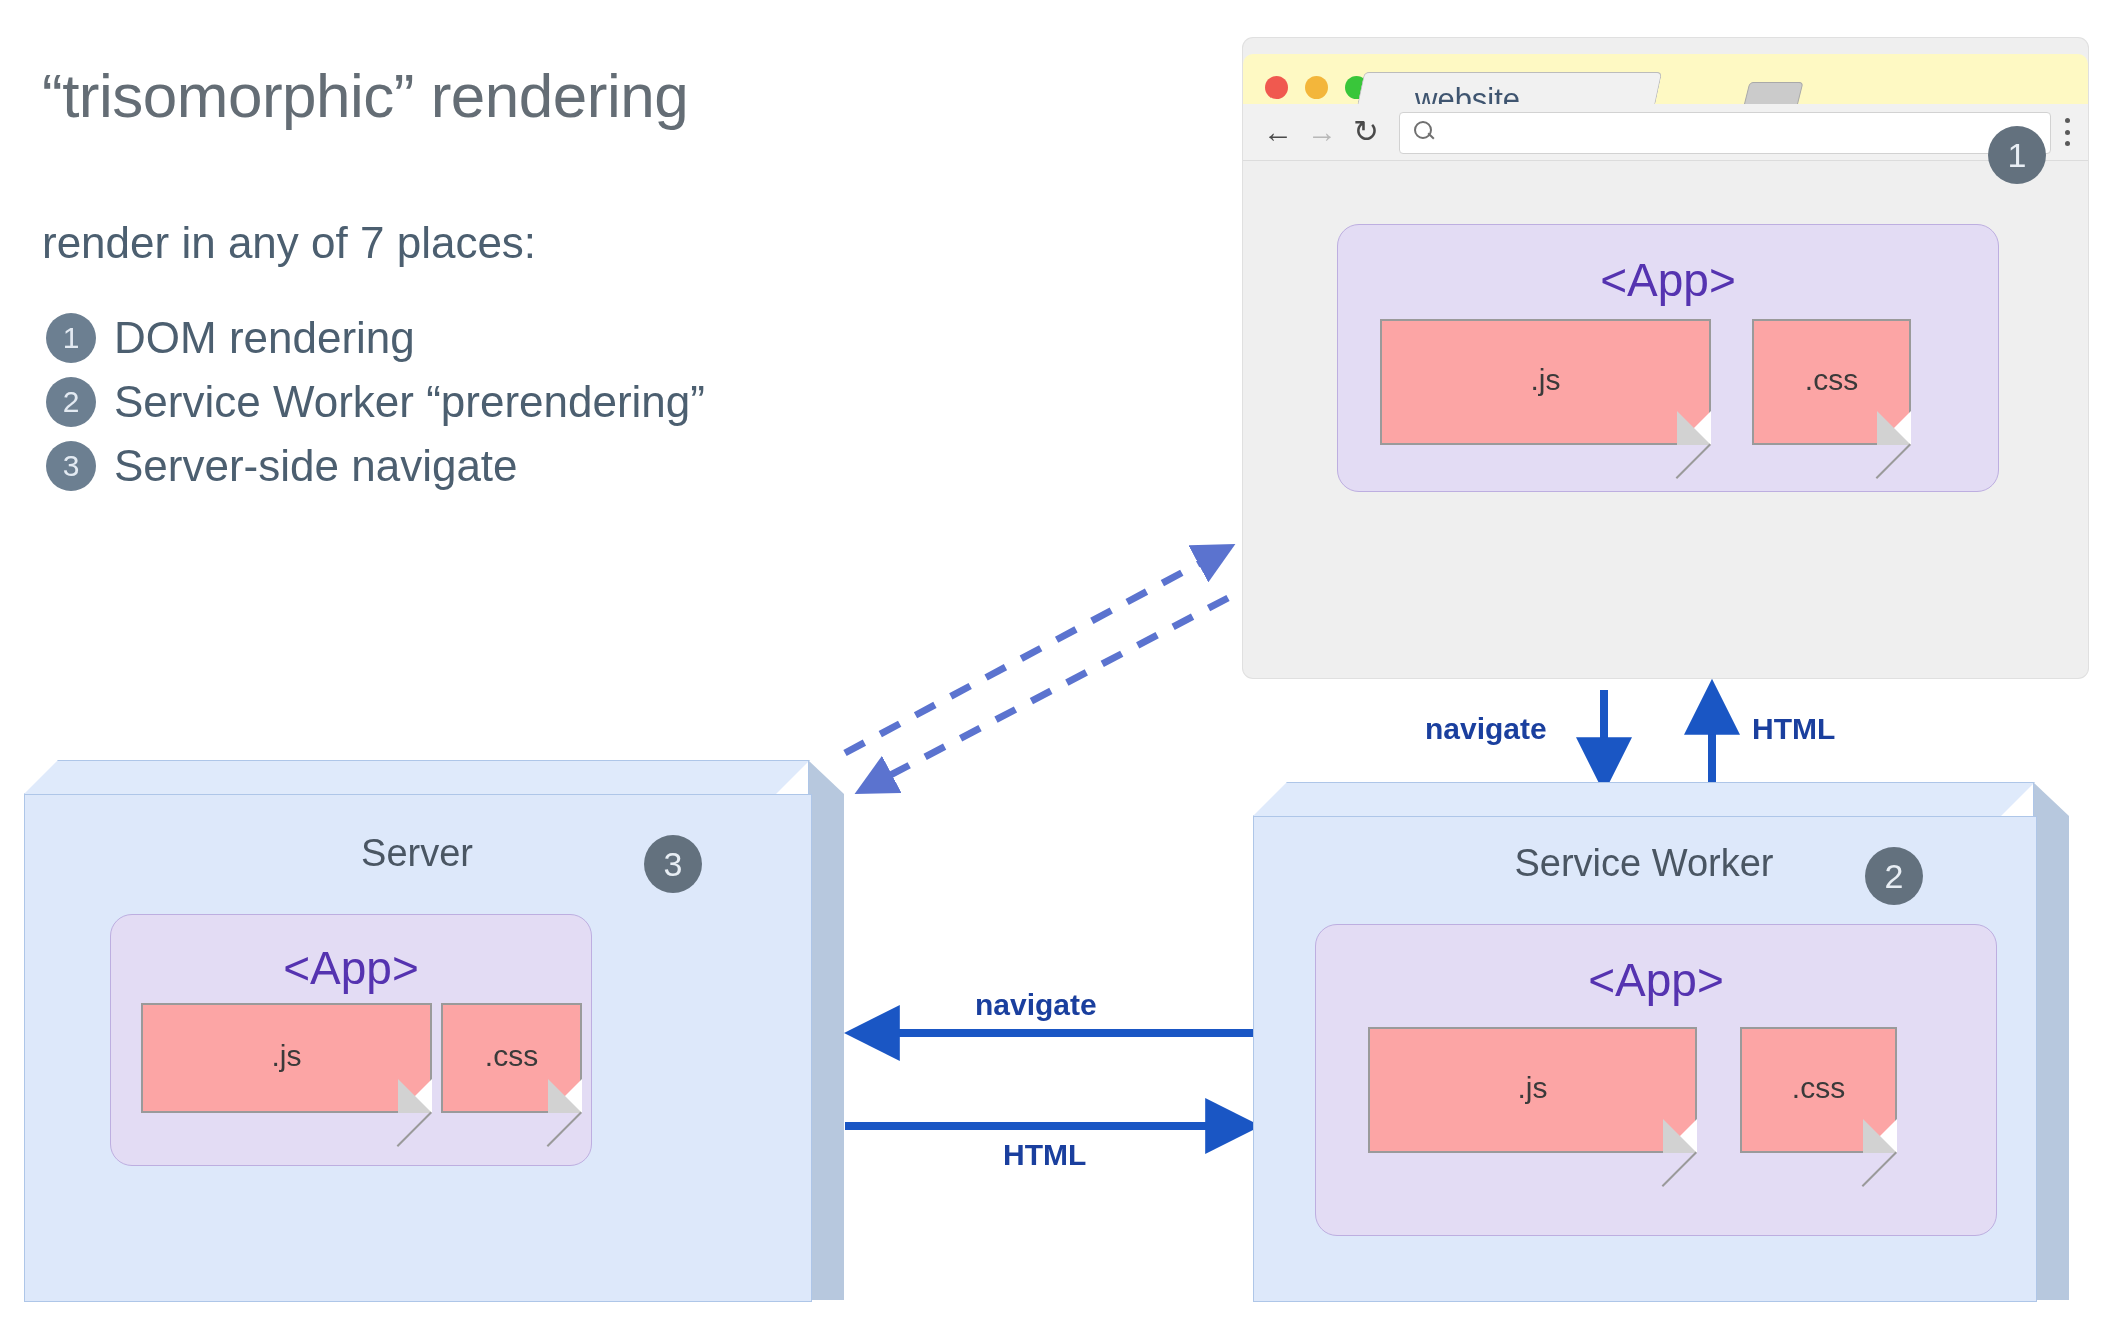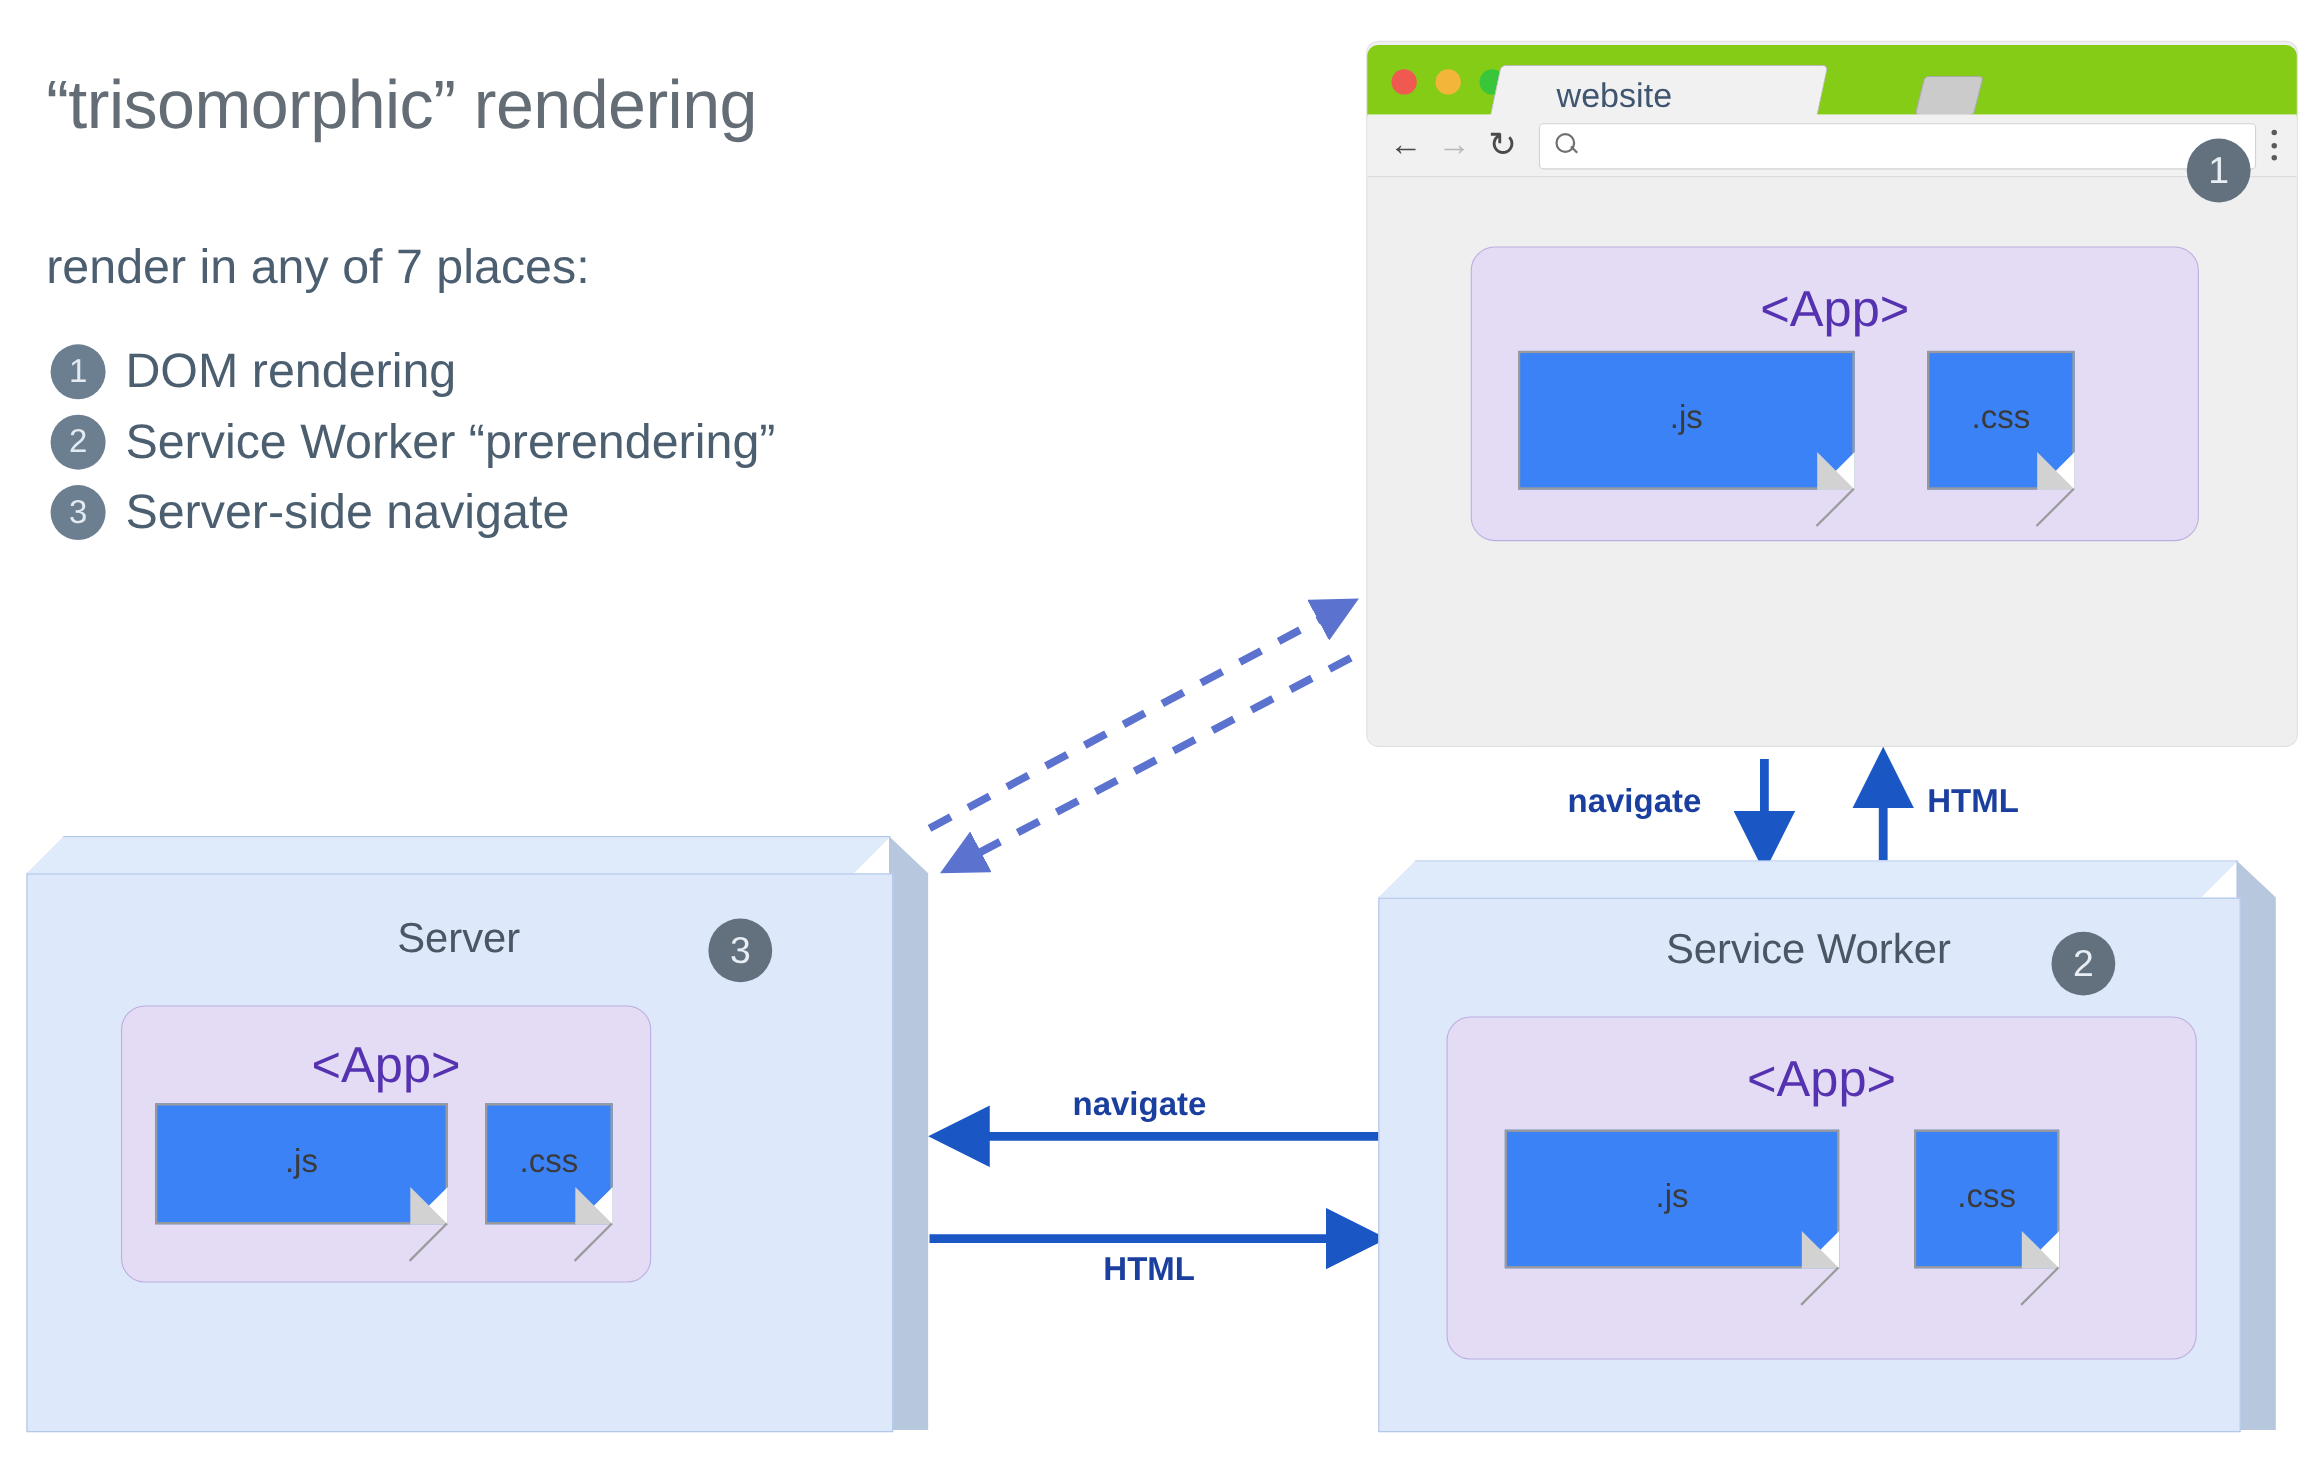--- a/index.html
+++ b/index.html
@@ -71,22 +71,22 @@
   #browser {
     position: absolute;
     left: 1243px; top: 38px;
     width: 845px; height: 640px;
     background: #efefef;
     border-radius: 10px;
     box-shadow: 0 0 0 1px #e0e0e0;
   }
   #browser-tabbar {
     position: absolute;
-    left: 0; top: 3px; right: 0; height: 66px;
-    background: #84cc16;
+    left: 0; top: 16px; right: 0; height: 66px;
+    background: #fef9c3;
     border-radius: 10px 10px 0 0;
     text-decoration: underline;
   }
   #traffic-lights {
     position: absolute;
     left: 22px; top: 22px;
     display: flex; gap: 17px;
   }
   .dot { width: 23px; height: 23px; border-radius: 50%; }
   .dot.red { background: #f0594f; }
@@ -180,22 +180,23 @@
     position: absolute;
     left: 0; right: 0;
     text-align: center;
     font-size: 46px;
     color: #5533b0;
   }
 
   
   .file {
     position: absolute;
-    background: #3b82f6;
+    background: #fca5a5;
     border: 2px solid #9a9a9a;
+    padding-left: 25px;
   }
   .file .fold {
     position: absolute;
     right: -2px; bottom: -2px;
     width: 0; height: 0;
     border-left: 34px solid transparent;
     border-bottom: 34px solid #ffffff;
   }
   .file .fold-tri {
     position: absolute;

